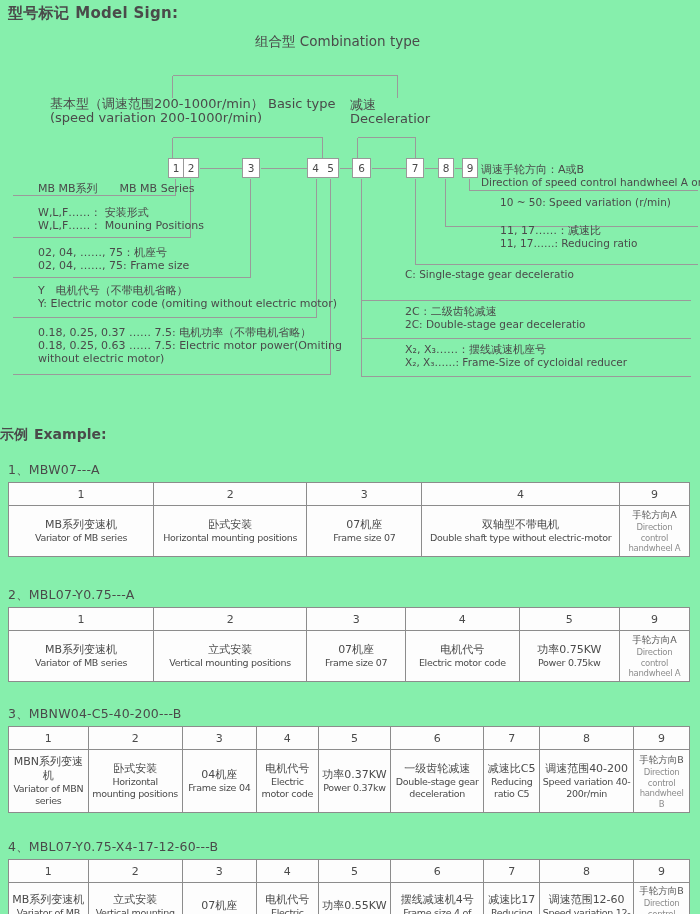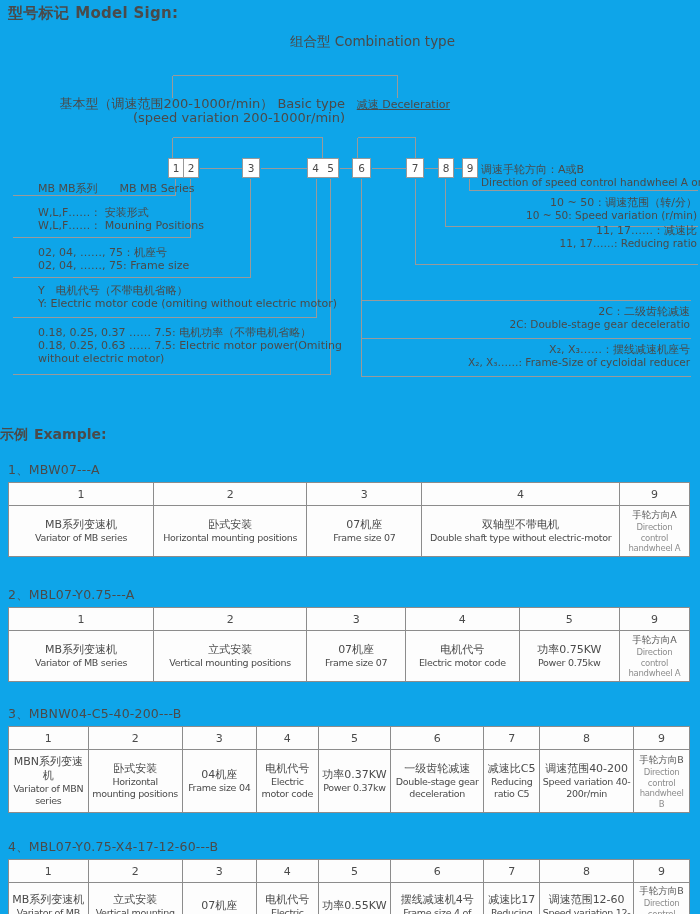--- a/index.html
+++ b/index.html
@@ -1,31 +1,31 @@
 <!DOCTYPE html>
 <html><head>
 <meta charset="utf-8">
 <style>
   html,body { margin:0; padding:0; background:#ffffff; }
   .page {
     position:relative; width:700px; height:914px; overflow:hidden;
-    background:#0ea5e9; color:#4a4a4a;
+    background:#86efac; color:#4a4a4a;
     font-family:"DejaVu Sans","Liberation Sans",sans-serif;
   }
   .abs { position:absolute; }
   .doc-title { left:8px; top:4px; font-size:15px; font-weight:bold; letter-spacing:.3px; }
   .doc-title .zh { font-weight:600; margin-right:6px; }
 
   .diagram { position:relative; width:700px; height:415px; }
   .diagram svg { position:absolute; left:0; top:0; }
 
-  .ctr { text-align:right; }
+  .ctr { text-align:left; }
   .combo { left:255px; top:33px; width:200px; font-size:13.5px; line-height:17px; }
   .basic { left:50px;  top:97px; width:295px; font-size:13px; line-height:13.5px; }
-  .decel { left:350px; top:98px; width:100px; font-size:11px; line-height:13.5px;text-decoration:underline; }
+  .decel { left:350px; top:98px; width:100px; font-size:13px; line-height:13.5px; }
 
   .boxg {
     position:absolute; top:158px; height:20px; box-sizing:border-box;
     border:1px solid #999; background:#fff; display:flex;
   }
   .bc { flex:1; text-align:center; font-size:10.5px; line-height:18px; color:#4a4a4a; }
   .bl { border-left:1px solid #999; }
 
   .lbl { position:absolute; font-size:11px; line-height:13px; white-space:nowrap; }
   .lbl .row { display:block; }
@@ -138,28 +138,28 @@
     <div class="lbl wrapok" style="left:38px;top:326px;width:310px">
       <span class="row">0.18, 0.25, 0.37 …… 7.5: 电机功率（不带电机省略）</span>
       <span class="row">0.18, 0.25, 0.63 …… 7.5: Electric motor power(Omiting without electric motor)</span>
     </div>
 
     <div class="lbl" style="left:481px;top:163px">
       <span class="row">调速手轮方向：A或B</span>
       <span class="row en10">Direction of speed control handwheel A or B</span>
     </div>
     <div class="lbl ctr" style="left:500px;top:196px;width:197px">
-      <span class="row">10 ~ 50：调速范围（转/分）</span>
       <span class="row en10">10 ~ 50: Speed variation (r/min)</span>
     </div>
     <div class="lbl ctr" style="left:500px;top:224px;width:197px">
       <span class="row">11, 17……：减速比</span>
       <span class="row en10">11, 17……: Reducing ratio</span>
     </div>
     <div class="lbl ctr" style="left:405px;top:268px;width:285px">
+      <span class="row en10">C: Single-stage gear deceleratio</span>
     </div>
     <div class="lbl ctr" style="left:405px;top:305px;width:285px">
       <span class="row">2C：二级齿轮减速</span>
       <span class="row en10">2C: Double-stage gear deceleratio</span>
     </div>
     <div class="lbl ctr" style="left:405px;top:343px;width:285px">
       <span class="row">X₂, X₃……：摆线减速机座号</span>
       <span class="row en10">X₂, X₃……: Frame-Size of cycloidal reducer</span>
     </div>
   </div>

